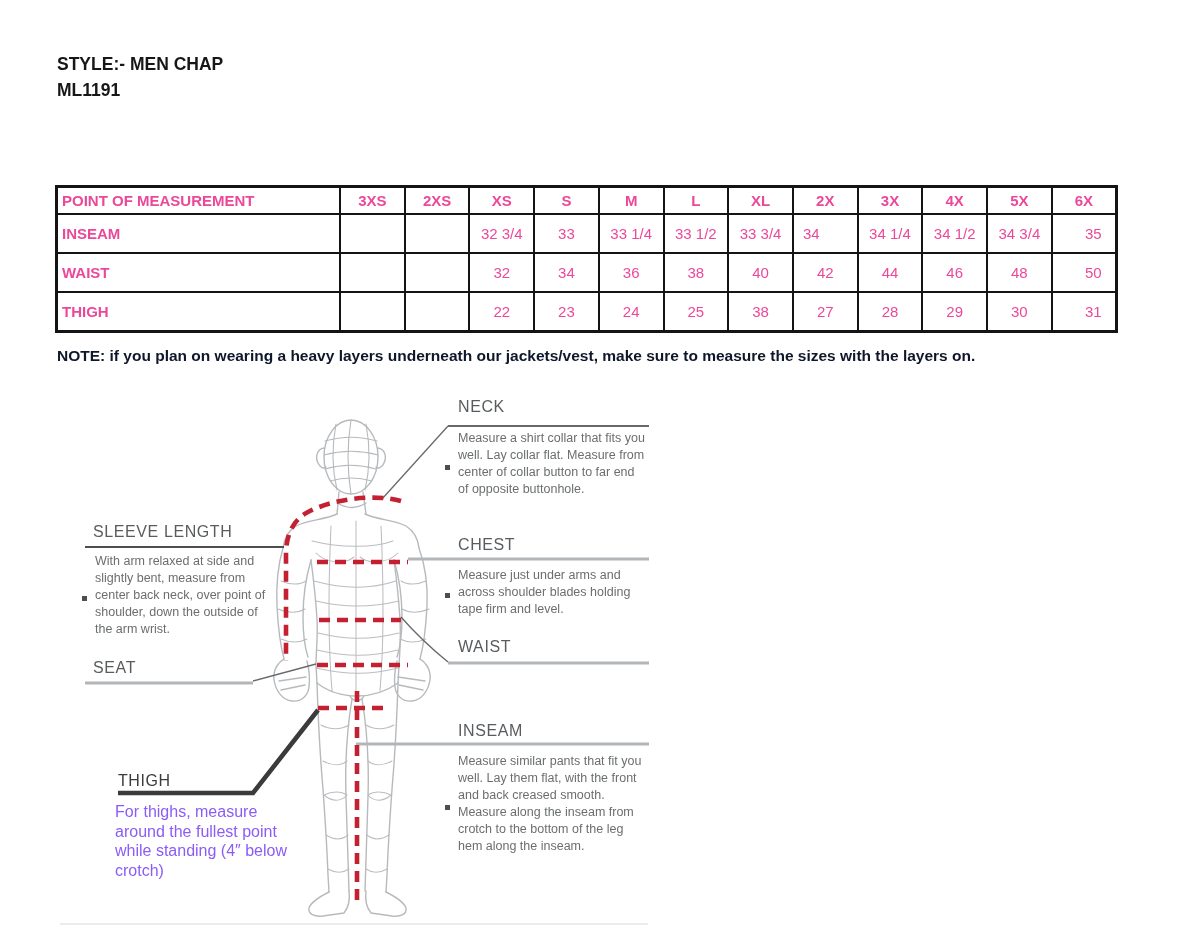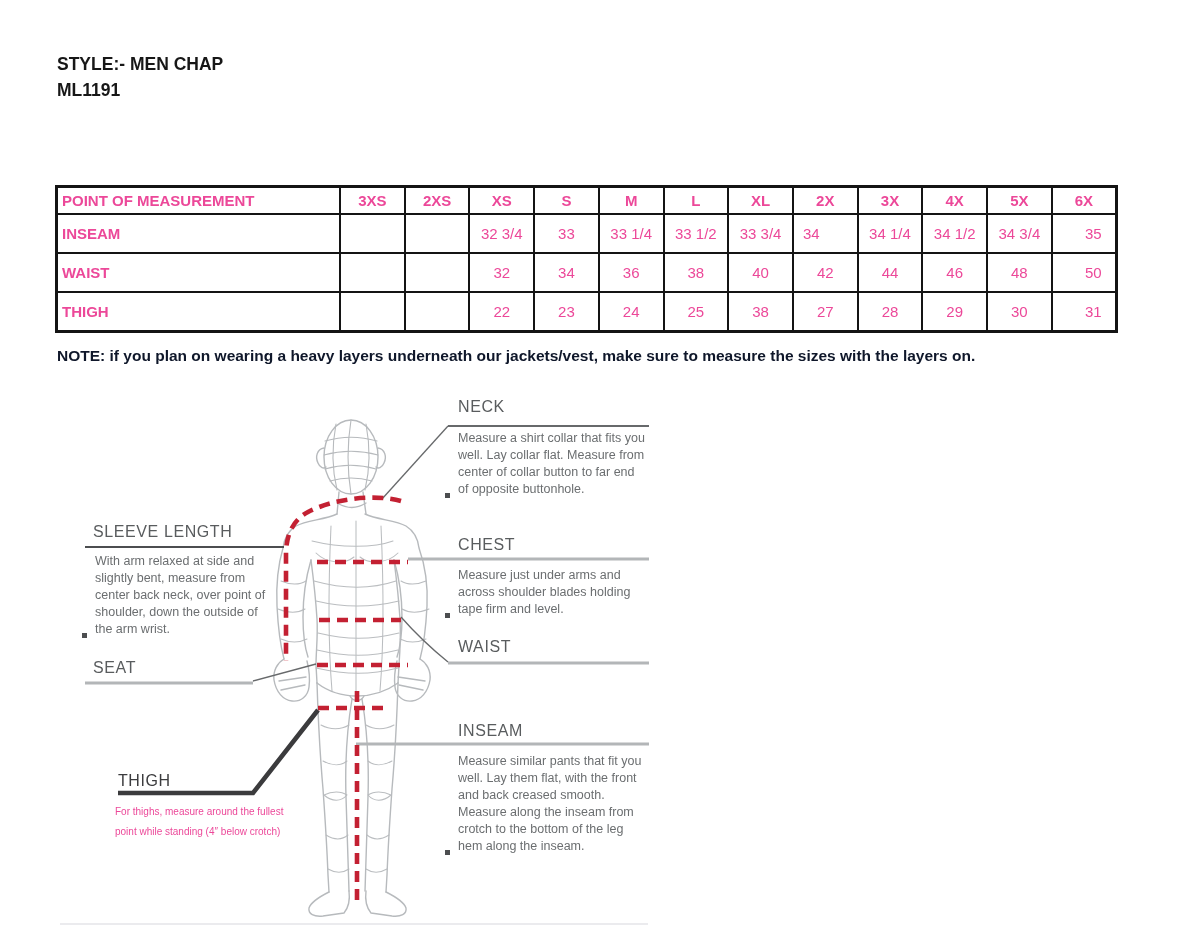--- a/index.html
+++ b/index.html
@@ -27,34 +27,34 @@
   table.size-table tbody tr:nth-child(1) td:nth-child(9){text-align:left;padding-left:9px;}
   
   .note-line{position:absolute;left:57px;top:347px;font-weight:bold;font-size:15.5px;color:#0f172a;white-space:nowrap;}
   
   .diagram{position:absolute;left:60px;top:393px;width:590px;height:533px;}
   .diagram svg{position:absolute;left:0;top:0;}
   .guide-title{
     position:absolute;font-size:16px;letter-spacing:.6px;color:#595c5e;white-space:nowrap;
   }
   .guide-desc{
-    position:absolute;display:flex;align-items:flex-end;
+    position:absolute;display:flex;align-items:center;
     font-size:12.5px;line-height:17px;color:#6b6e70;
   }
   .guide-desc .bullet{
     flex:0 0 auto;width:5px;height:5px;background:#4c4e50;margin:6px 8px 0 0;
   }
   .g-neck-t{left:398px;top:5px;}        .g-neck-d{left:385px;top:37px;width:200px;}
   .g-chest-t{left:398px;top:143px;}     .g-chest-d{left:385px;top:174px;width:200px;}
   .g-waist-t{left:398px;top:245px;}     .g-waist-d{left:385px;top:277px;width:200px;}
   .g-inseam-t{left:398px;top:329px;}    .g-inseam-d{left:385px;top:360px;width:200px;}
   .g-sleeve-t{left:33px;top:130px;}     .g-sleeve-d{left:22px;top:160px;width:190px;}
   .g-seat-t{left:33px;top:266px;}       .g-seat-d{left:22px;top:295px;width:185px;}
   .g-thigh-t{left:58px;top:379px;color:#3c3c3e;}
-  .g-thigh-d{left:55px;top:409px;width:190px;font-size:10px;line-height:19.5px;color:#ec4899;}
+  .g-thigh-d{left:55px;top:409px;width:190px;font-size:16px;line-height:19.5px;color:#8b5cf6;}
 </style>
 </head>
 <body>
 
 <div class="page">
 
   <div class="doc-header">
     <div>STYLE:- MEN CHAP</div>
     <div class="line2">ML1191</div>
   </div>

